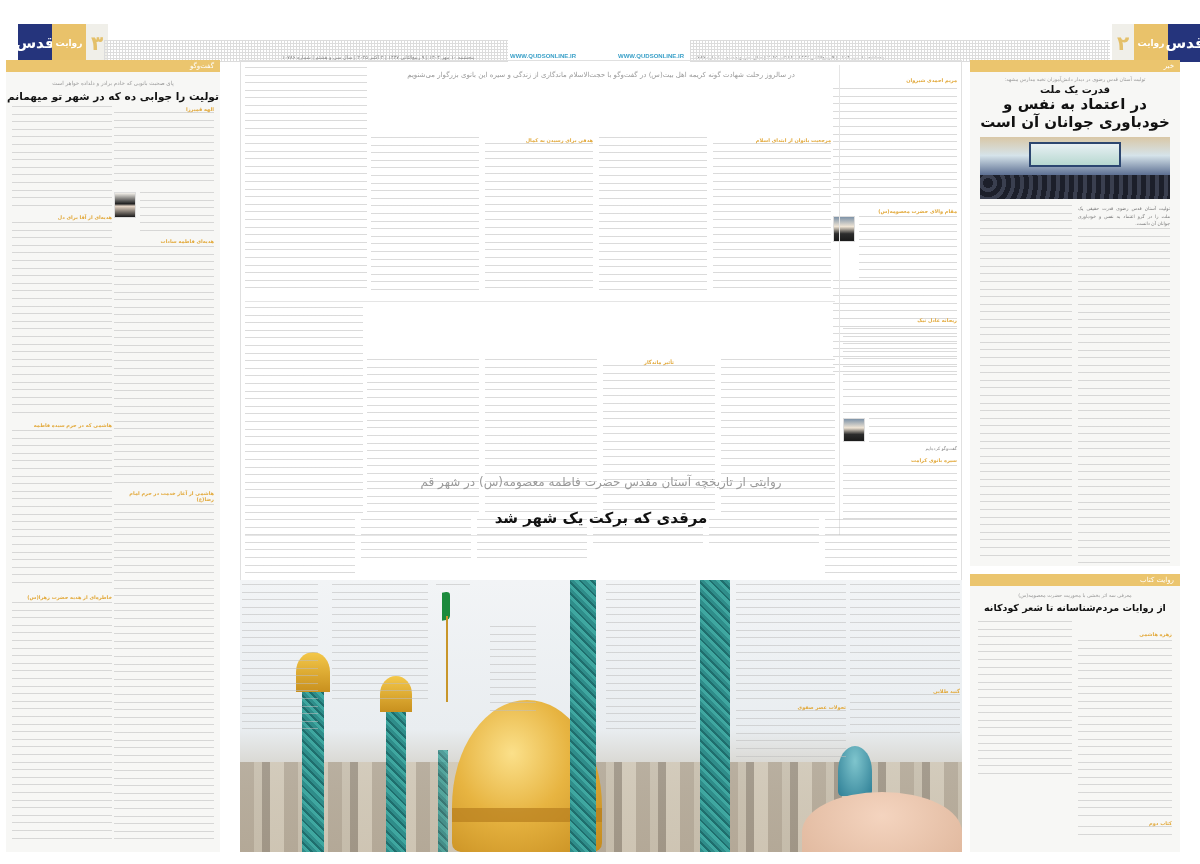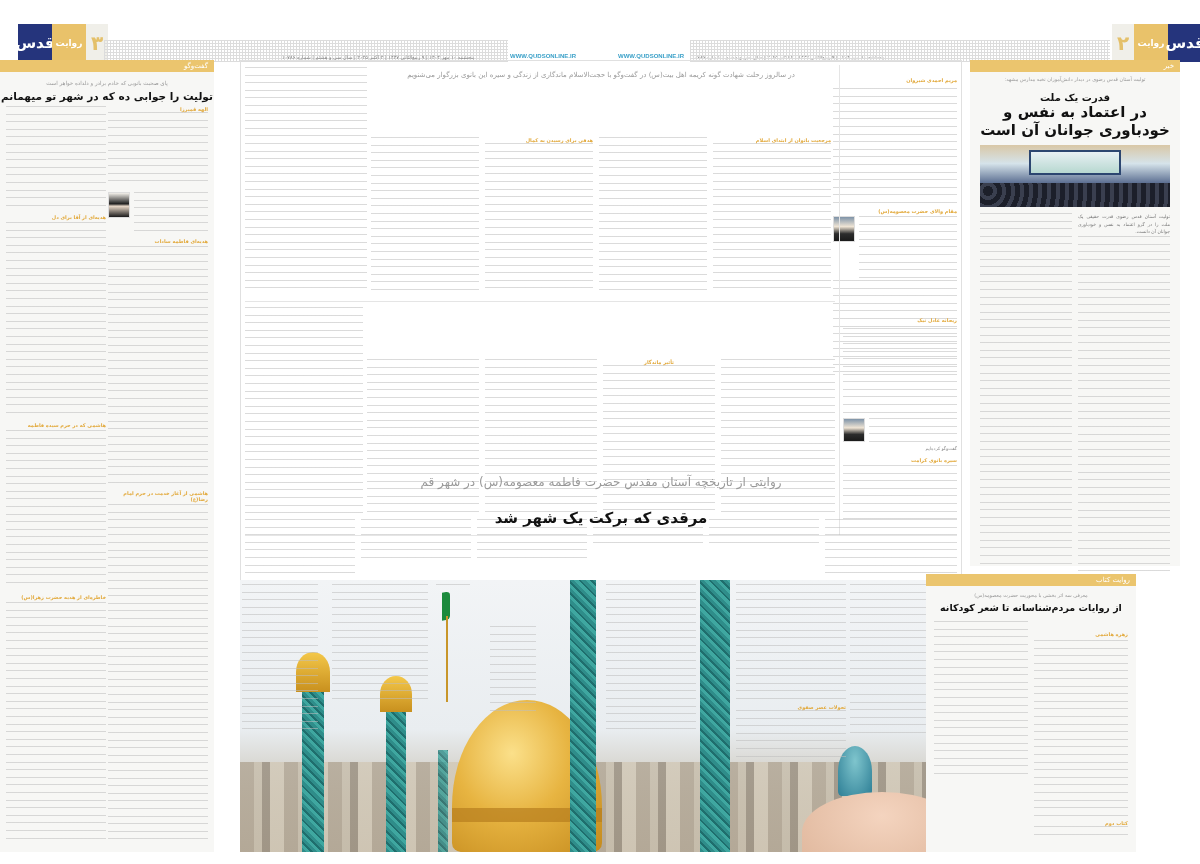--- a/index.html
+++ b/index.html
@@ -65,21 +65,21 @@
   <div class="site-url" style="left:18px;">WWW.QUDSONLINE.IR</div>
   <div class="dateline" style="left:92px;">پنجشنبه ۱۰ مهر ۱۴۰۴ | ۹ ربیع‌الثانی ۱۴۴۷ | ۲ اکتبر ۲۰۲۵ | سال سی و هشتم | شماره ۱۰۷۸۶</div>
   <div class="pattern-strip" style="left:90px; width:420px;"></div>
   <div class="logo-block" style="left:512px;">
     <div class="logo-num">۲</div>
     <div class="logo-gold" style="font-size:9px;">روایت</div>
     <div class="logo-blue">قدس</div>
   </div>
 </div>
 
-<div class="col panel" style="left:0; width:214px; height:792px;">
+<div class="col panel" style="left:6px; width:214px; height:792px;">
   <div class="section-bar">گفت‌وگو</div>
   <div class="kicker" style="font-size:5.5px;">پای صحبت بانویی که خادم برادر و دلداده خواهر است</div>
   <div class="headline" style="font-size:10.5px; margin-top:4px;">تولیت را جوابی ده که در شهر تو میهمانم</div>
   <div style="position:absolute; top:46px; right:6px; width:100px; height:738px;">
     <div style="display:flex; gap:3px; align-items:baseline;">
       <span class="subhead">الهه قمیرزا</span>
     </div>
     <div style="height:76px;" class="text-fill"></div>
     <div style="display:flex; gap:4px; margin-top:4px;">
       <div style="flex:1; height:40px;" class="text-fill"></div>
@@ -207,36 +207,36 @@
   <div style="position:absolute; left:610px; top:4px; width:110px; height:180px;">
     <div style="height:104px;" class="text-fill"></div>
     <div class="subhead">گنبد طلایی</div>
     <div style="height:40px;" class="text-fill"></div>
   </div>
 </div>
 
 <div class="col panel" style="left:970px; width:210px; height:506px;">
   <div class="section-bar">خبر</div>
   <div class="kicker" style="font-size:5px; margin-top:4px;">تولیت آستان قدس رضوی در دیدار دانش‌آموزان نخبه مدارس مشهد:</div>
-  <div class="headline" style="font-size:10px; margin-top:10px;">قدرت یک ملت</div>
+  <div class="headline" style="font-size:10px; margin-top:2px;">قدرت یک ملت</div>
   <div class="headline" style="font-size:15px;">در اعتماد به نفس و خودباوری جوانان آن است</div>
   <div class="img-box" style="margin:6px 10px 0; height:62px;">
     <div class="stage"></div>
     <div class="audience"></div>
   </div>
   <div style="display:flex; gap:6px; padding:6px 10px 0; height:360px;">
     <div style="flex:1;">
       <div class="body-text" style="font-size:4.6px;">تولیت آستان قدس رضوی قدرت حقیقی یک ملت را در گرو اعتماد به نفس و خودباوری جوانان آن دانست.</div>
       <div style="height:340px;" class="text-fill"></div>
     </div>
     <div style="flex:1;" class="text-fill"></div>
   </div>
 </div>
 
-<div class="col panel" style="left:926px; top:574px; width:210px; height:278px;">
+<div class="col panel" style="left:970px; top:574px; width:210px; height:278px;">
   <div class="section-bar">روایت کتاب</div>
   <div class="kicker" style="font-size:5px; margin-top:6px;">معرفی سه اثر بخشی با محوریت حضرت معصومه(س)</div>
   <div class="headline" style="font-size:9.5px; margin-top:4px;">از روایات مردم‌شناسانه تا شعر کودکانه</div>
   <div style="display:flex; gap:6px; padding:8px 8px 0; height:220px;">
     <div style="flex:1;">
       <span class="subhead">زهره هاشمی</span>
       <div style="height:180px;" class="text-fill"></div>
       <div class="subhead">کتاب دوم</div>
       <div style="height:10px;" class="text-fill"></div>
     </div>

